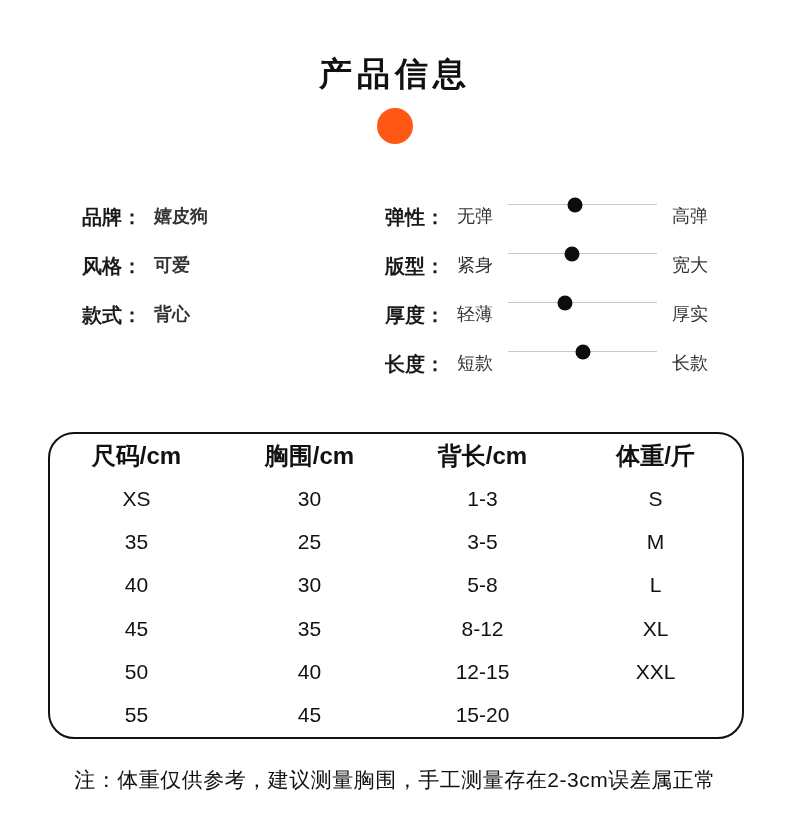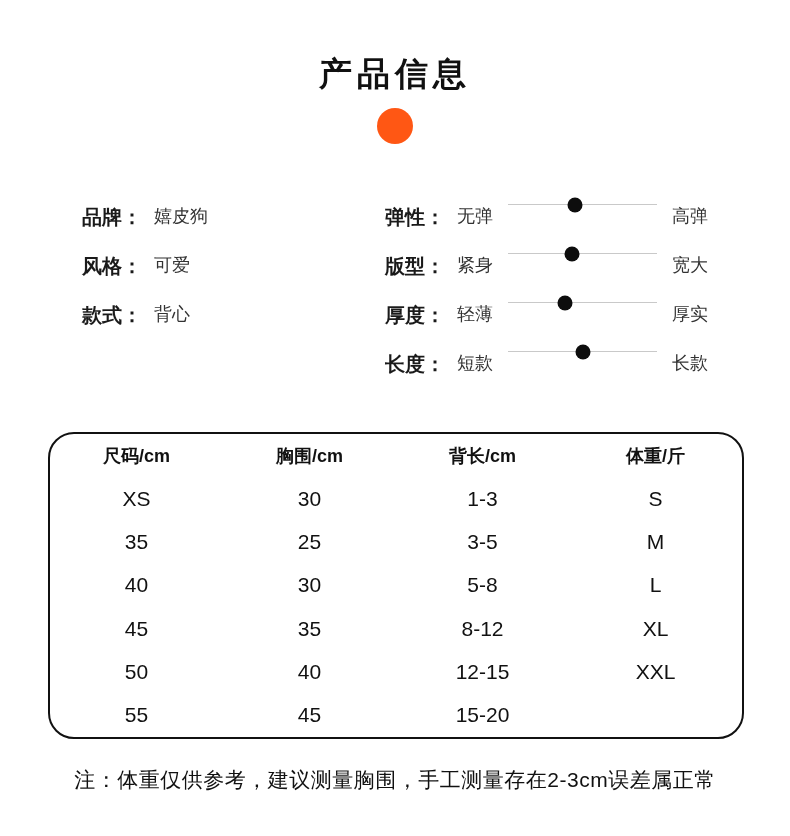--- a/index.html
+++ b/index.html
@@ -43,21 +43,21 @@
     display: flex;
   }
   .attr-label, .slider-label {
     font-size: 20px;
     font-weight: 600;
     color: #1a1a1a;
     white-space: nowrap;
   }
   .attr-value {
     font-size: 18px;
-    font-weight: 400;
+    font-weight: 700;
     color: #333333;
     margin-left: 12px;
     white-space: nowrap;
   }
   .slider-end {
     font-size: 18px;
     font-weight: 400;
     color: #333333;
     white-space: nowrap;
   }
@@ -90,21 +90,21 @@
     grid-template-rows: repeat(7, 1fr);
     align-items: center;
   }
   .size-table .cell {
     text-align: center;
     font-size: 21px;
     font-weight: 500;
     color: #111111;
   }
   .size-table .cell.head {
-    font-size: 18px;
+    font-size: 24px;
     font-weight: 600;
   }
 
   
   .note {
     margin-top: 27px;
     text-align: center;
     font-size: 21px;
     font-weight: 500;
     color: #111111;

